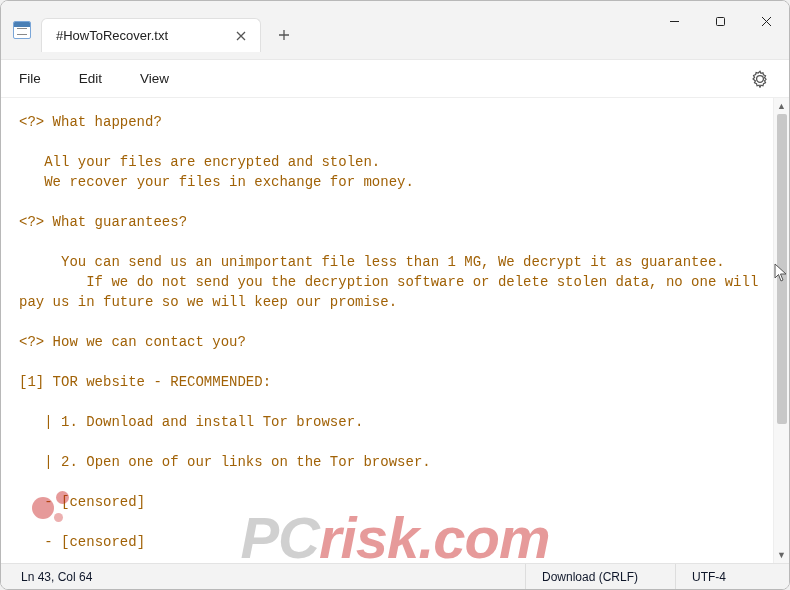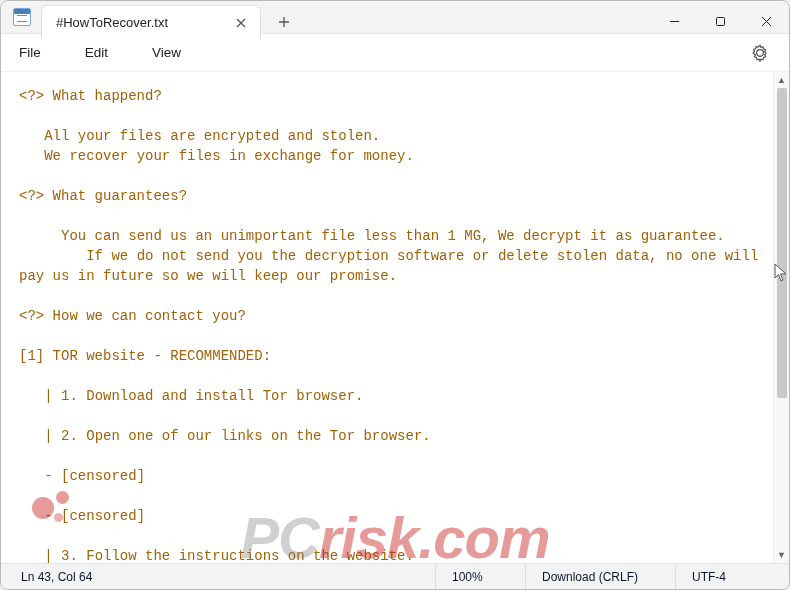--- a/index.html
+++ b/index.html
@@ -16,21 +16,21 @@
     background: #ffffff;
     border: 1px solid #b8b8b8;
     border-radius: 8px;
     display: flex;
     flex-direction: column;
     overflow: hidden;
     position: relative;
   }
   
   .titlebar {
-    height: 33px;
+    height: 59px;
     background: #f3f3f3;
     display: flex;
     align-items: center;
     border-bottom: 1px solid #e8e8e8;
     position: relative;
   }
   .app-icon {
     width: 18px;
     height: 18px;
     margin: 0 10px 0 12px;
@@ -101,21 +101,21 @@
     color: #222;
     cursor: pointer;
   }
   .win-btn svg { width: 11px; height: 11px; }
   
   .menubar {
     height: 38px;
     display: flex;
     align-items: center;
     padding: 0 6px;
-    gap: 20px;
+    gap: 14px;
     border-bottom: 1px solid #eee;
     background: #ffffff;
   }
   .menu-item {
     padding: 6px 12px;
     font-size: 13.5px;
     color: #222;
     border-radius: 4px;
     cursor: pointer;
   }
@@ -306,21 +306,20 @@
    You can write to us by email.</div>
     <div class="vscroll">
       <div class="up">▲</div>
       <div class="thumb"></div>
       <div class="down">▼</div>
     </div>
   </div>
 
   <div class="statusbar">
     <div class="status-cell">Ln 43, Col 64</div>
-    <div class="status-cell" style="min-width:90px">100%</div>
     <div class="status-cell" style="min-width:150px">Download (CRLF)</div>
     <div class="status-cell" style="min-width:110px">UTF-4</div>
   </div>
 
   <div class="watermark">
     <div class="balls">
       <div class="ball" style="width:22px;height:22px;background:rgba(200,30,30,0.45);left:0;top:8px;"></div>
       <div class="ball" style="width:13px;height:13px;background:rgba(200,30,30,0.45);left:24px;top:2px;"></div>
       <div class="ball" style="width:9px;height:9px;background:rgba(200,30,30,0.35);left:22px;top:24px;"></div>
     </div>

